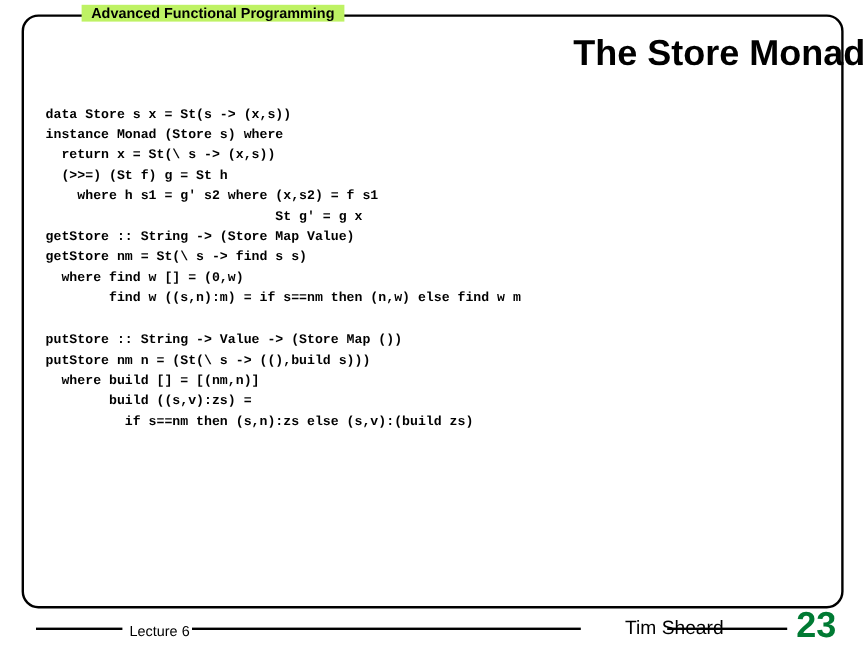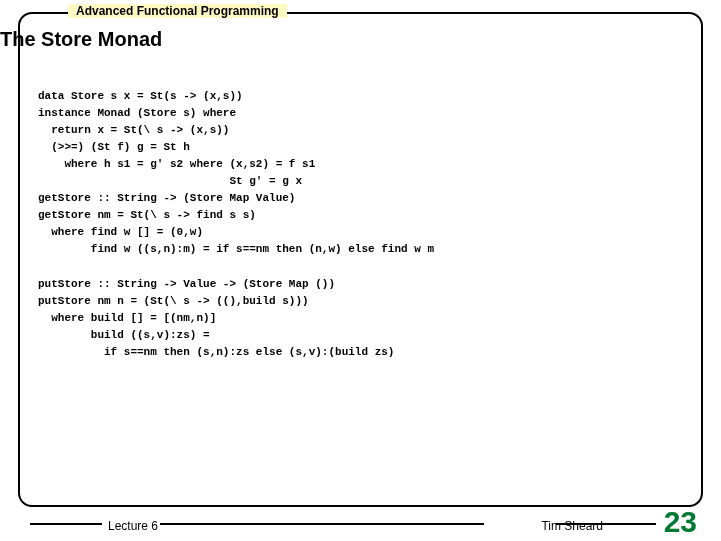--- a/index.html
+++ b/index.html
@@ -18,33 +18,33 @@
     right: 18px;
     top: 12px;
     bottom: 34px;
     border: 2px solid #000;
     border-radius: 14px;
   }
   .header-label {
     position: absolute;
     top: 4px;
     left: 68px;
-    background: #fef9c3;
+    background: #bef264;
     padding: 0 8px;
     font-size: 12px;
     font-weight: bold;
     color: #000;
   }
   .title {
     position: absolute;
     top: 28px;
     left: 0;
     right: 0;
-    text-align: left;
-    font-size: 20px;
+    text-align: right;
+    font-size: 30px;
     font-weight: bold;
     color: #000;
   }
   .code {
     position: absolute;
     top: 88px;
     left: 38px;
     right: 20px;
     font-family: "Courier New", Courier, monospace;
     font-size: 11px;
@@ -64,21 +64,21 @@
     position: absolute;
     left: 108px;
     bottom: 2px;
     font-size: 12px;
     color: #000;
   }
   .footer-right {
     position: absolute;
     right: 118px;
     bottom: 2px;
-    font-size: 12px;
+    font-size: 16px;
     color: #000;
   }
   .page-num {
     position: absolute;
     right: 24px;
     bottom: -4px;
     font-size: 30px;
     font-weight: bold;
     color: #007a33;
     text-align: center;

